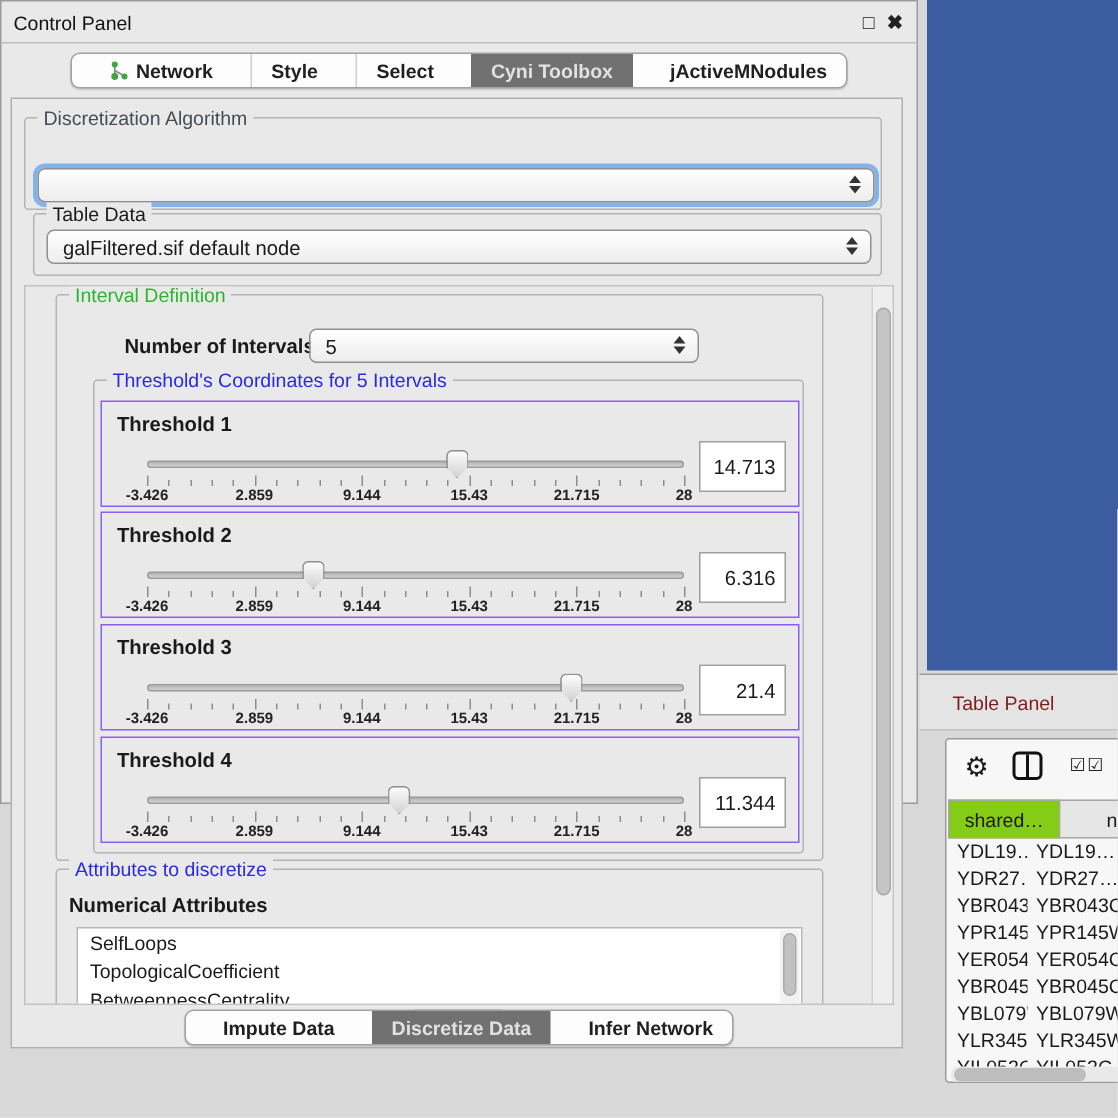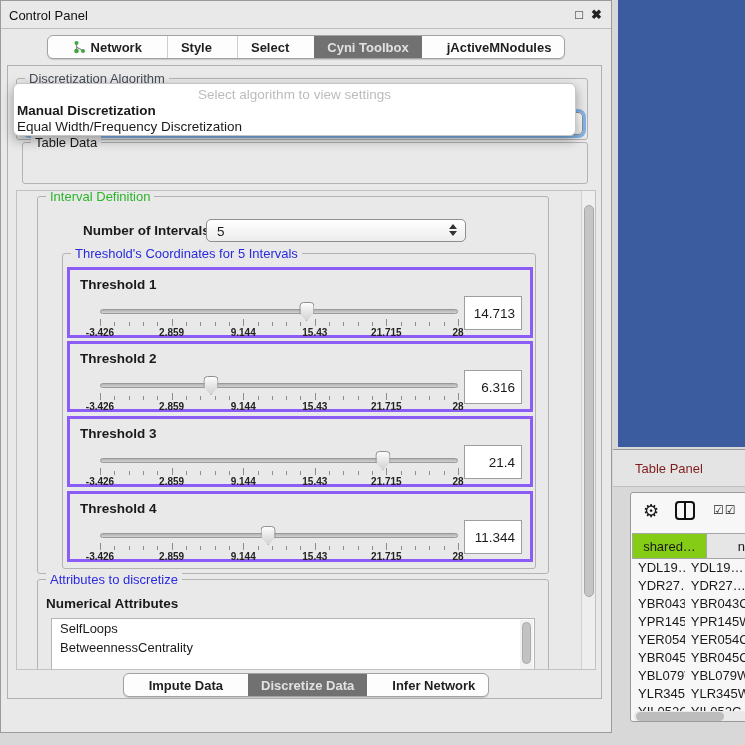--- a/index.html
+++ b/index.html
@@ -1,20 +1,20 @@
 <!DOCTYPE html>
 <html><head>
 <meta charset="utf-8">
 <style>
   * { margin:0; padding:0; box-sizing:border-box; }
   html,body { width:745px; height:745px; }
   body { position:relative; overflow:hidden; background:#d8d8d8; font-family:"Liberation Sans",sans-serif; color:#1a1a1a; }
 
   
-  #control-panel { position:absolute; left:0; top:0; width:612px; height:733px; background:#e9e9e9; border:1px solid #9b9b9b; }
+  #control-panel { position:absolute; left:0; top:0; width:612px; height:536px; background:#e9e9e9; border:1px solid #9b9b9b; }
   #cp-titlebar { position:relative; height:28px; border-bottom:1px solid #bdbdbd; }
   #cp-title { position:absolute; left:8px; top:7px; font-size:13px; color:#111; }
   .tb-icon { position:absolute; top:6px; font-size:13px; font-weight:bold; color:#222; cursor:default; }
   #float-icon { right:28px; }
   #close-icon { right:9px; }
 
   
   .tabstrip { position:absolute; left:0; right:0; display:flex; justify-content:center; }
   #top-tabs { top:34px; }
   #bottom-tabs { top:672px;text-align:right; }
@@ -54,21 +54,21 @@
   
   #viewport { position:absolute; left:8px; top:124px; width:580px; height:480px; border:1px solid #c2c2c2; background:#e9e9e9; overflow:hidden; }
   #vp-scrollbar { position:absolute; right:0; top:0; bottom:0; width:14px; background:#eeeeee; border-left:1px solid #d2d2d2; }
   #vp-thumb { position:absolute; left:2px; top:14px; width:10px; height:392px; background:#c5c5c5; border:1px solid #a8a8a8; border-radius:5px; }
 
   #interval-group { left:20px; top:5px; width:512px; height:378px; }
   #num-label { position:absolute; left:45px; top:26px; font-size:13.5px; font-weight:bold; }
   #num-spinner { left:168px; top:22px; width:260px; }
   #thr-group { position:absolute; left:24px; top:56px; width:474px; height:316px; border:1px solid #b3b3b3; border-radius:3px; }
 
-  .threshold-box { position:absolute; left:4px; width:466px; height:71px; border:3px solid #8b5cf6; background:#e9e9e9; }
+  .threshold-box { position:absolute; left:4px; width:466px; height:71px; border:1px solid #8b5cf6; background:#e9e9e9; }
   .thr-label { position:absolute; left:10px; top:7px; font-size:13.5px; font-weight:bold; }
   .slider-area { position:absolute; left:30px; top:33px; width:358px; height:36px; }
   .slider-track { position:absolute; left:0; right:0; top:6px; height:5px; background:linear-gradient(#b2b2b2,#d2d2d2); border:1px solid #9a9a9a; border-radius:3px; }
   .slider-handle { position:absolute; top:-1px; width:15px; height:19px; transform:translateX(-50%); background:linear-gradient(#fcfcfc,#d2d2d2); border:1px solid #8f8f8f; border-radius:4px; clip-path:polygon(0 0,100% 0,100% 58%,50% 100%,0 58%); }
   .ticks { position:absolute; left:0; right:0; top:16px; height:8px; }
   .tick { position:absolute; top:3px; width:1px; height:4px; background:#8d8d8d; }
   .tick.major { top:0; height:7px; }
   .scale-labels { position:absolute; left:0; right:0; top:24px; height:12px; }
   .scale-label { position:absolute; transform:translateX(-50%); font-size:10px; font-weight:bold; color:#222; white-space:nowrap; }
   .thr-value { position:absolute; right:8px; top:26px; width:58px; height:34px; background:#fff; border:1px solid #9e9e9e; font-size:13.5px; text-align:right; padding:9px 6px 0 0; }
@@ -151,20 +151,27 @@
       <div id="algo-combo" class="combo">
         <span class="arrows">
             <span class="arr-up"></span>
             <span class="arr-down"></span>
           </span>
       </div>
     </div>
 
     <div id="tabledata-group" class="group">
       <span class="group-title">Table Data</span>
+      <div id="tabledata-combo" class="combo">
+        <span class="combo-text">galFiltered.sif default node</span>
+        <span class="arrows">
+            <span class="arr-up"></span>
+            <span class="arr-down"></span>
+          </span>
+      </div>
     </div>
 
     <div id="viewport">
 
       <div id="interval-group" class="group">
         <span class="group-title t-green">Interval Definition</span>
         <span id="num-label">Number of Intervals</span>
         <div id="num-spinner" class="combo">
           <span class="combo-text">5</span>
           <span class="arrows">
@@ -357,20 +364,21 @@
           </div>
         </div>
       </div>
 
       <div id="attr-group" class="group">
         <span class="group-title t-blue">Attributes to discretize</span>
         <span id="num-attr-label">Numerical Attributes</span>
         <div id="attr-list">
           <div class="list-inner">
               <div class="attr-item">SelfLoops</div>
+              <div class="attr-item">TopologicalCoefficient</div>
               <div class="attr-item">BetweennessCentrality</div>
             </div>
           <div id="attr-scrollbar">
               <div id="attr-thumb"></div>
             </div>
         </div>
       </div>
 
       <div id="vp-scrollbar">
         <div id="vp-thumb"></div>
@@ -387,25 +395,20 @@
         </div>
       <div class="tab selected">
           <span>Discretize Data</span>
         </div>
       <div class="tab">
           <span>Infer Network</span>
         </div>
     </div>
   </div>
 
-  <div id="algo-popup">
-    <div id="popup-hint">Select algorithm to view settings</div>
-    <div id="popup-opt-0" class="popup-opt">Manual Discretization</div>
-    <div id="popup-opt-1" class="popup-opt">Equal Width/Frequency Discretization</div>
-  </div>
 </div>
 
 <div id="network-frame">
   
 </div>
 
 <div id="tablebar">
   <span id="tablebar-title">Table Panel</span>
 </div>
 

